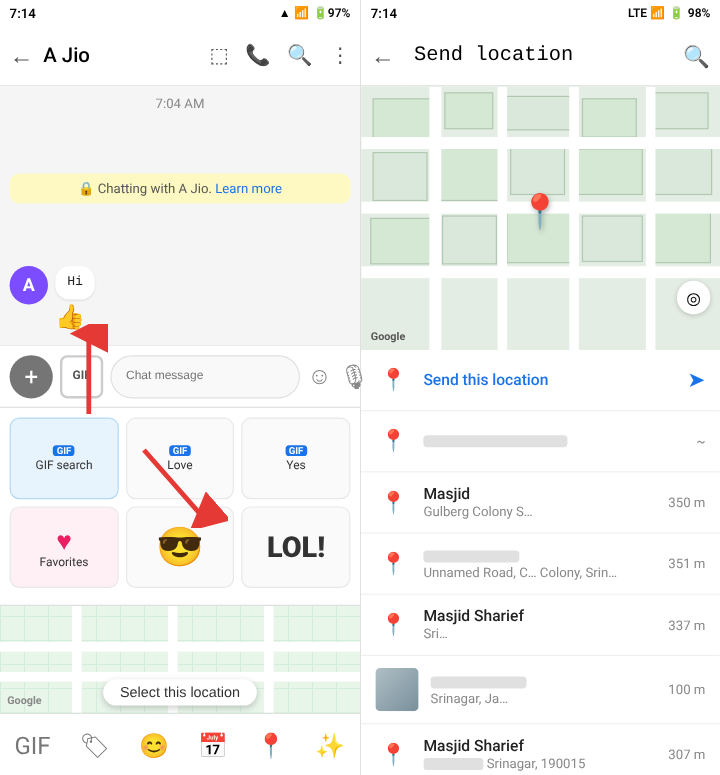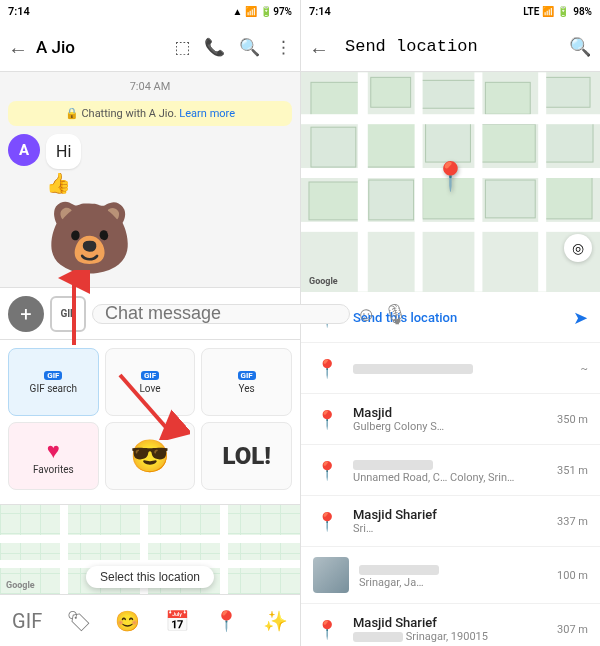--- a/index.html
+++ b/index.html
@@ -47,20 +47,21 @@
     .header-left .contact-name { flex: 1; font-size: 17px; font-weight: 500; color: #000; }
     .header-icons { display: flex; gap: 14px; align-items: center; }
     .header-icon { font-size: 17px; color: #555; cursor: pointer; }
 
     .chat-area {
       flex: 1;
       background: #f5f5f5;
       overflow-y: auto;
       display: flex;
       flex-direction: column;
+      gap: 44px;
     }
 
     .time-stamp {
       text-align: center;
       font-size: 11px;
       color: #888;
       padding: 8px 0 4px;
     }
 
     .info-banner {
@@ -95,21 +96,21 @@
     }
     .bubble {
       background: #fff;
       border-radius: 12px;
       padding: 8px 10px;
       max-width: 200px;
       font-size: 14px;
       color: #222;
       box-shadow: 0 1px 2px rgba(0,0,0,0.1);
     }
-    .bubble.hi { font-size: 16px; }
+    .bubble.hi { font-size: 11px; font-family: Liberation Mono, monospace; }
     .thumb-emoji { font-size: 20px; margin-top: 2px; }
 
     .bear-sticker {
       margin: 4px 8px 4px 46px;
       font-size: 70px;
       line-height: 1;
     }
 
     
     .input-bar {
@@ -132,25 +133,25 @@
     .gif-btn {
       width: 36px; height: 36px;
       border: 2px solid #ccc;
       border-radius: 6px;
       display: flex; align-items: center; justify-content: center;
       font-size: 10px; font-weight: 700; color: #555;
       cursor: pointer; flex-shrink: 0;
     }
     .msg-input {
       flex: 1;
-      height: 20px;
+      height: 36px;
       border: 1px solid #e0e0e0;
       border-radius: 20px;
       padding: 0 12px;
-      font-size: 18px;
+      font-size: 10px;
       color: #aaa;
       background: #f9f9f9;
       outline: none;
     }
     .emoji-btn, .mic-btn { font-size: 20px; color: #888; cursor: pointer; }
 
     
     .sticker-tray {
       background: #fff;
       border-top: 1px solid #e0e0e0;

